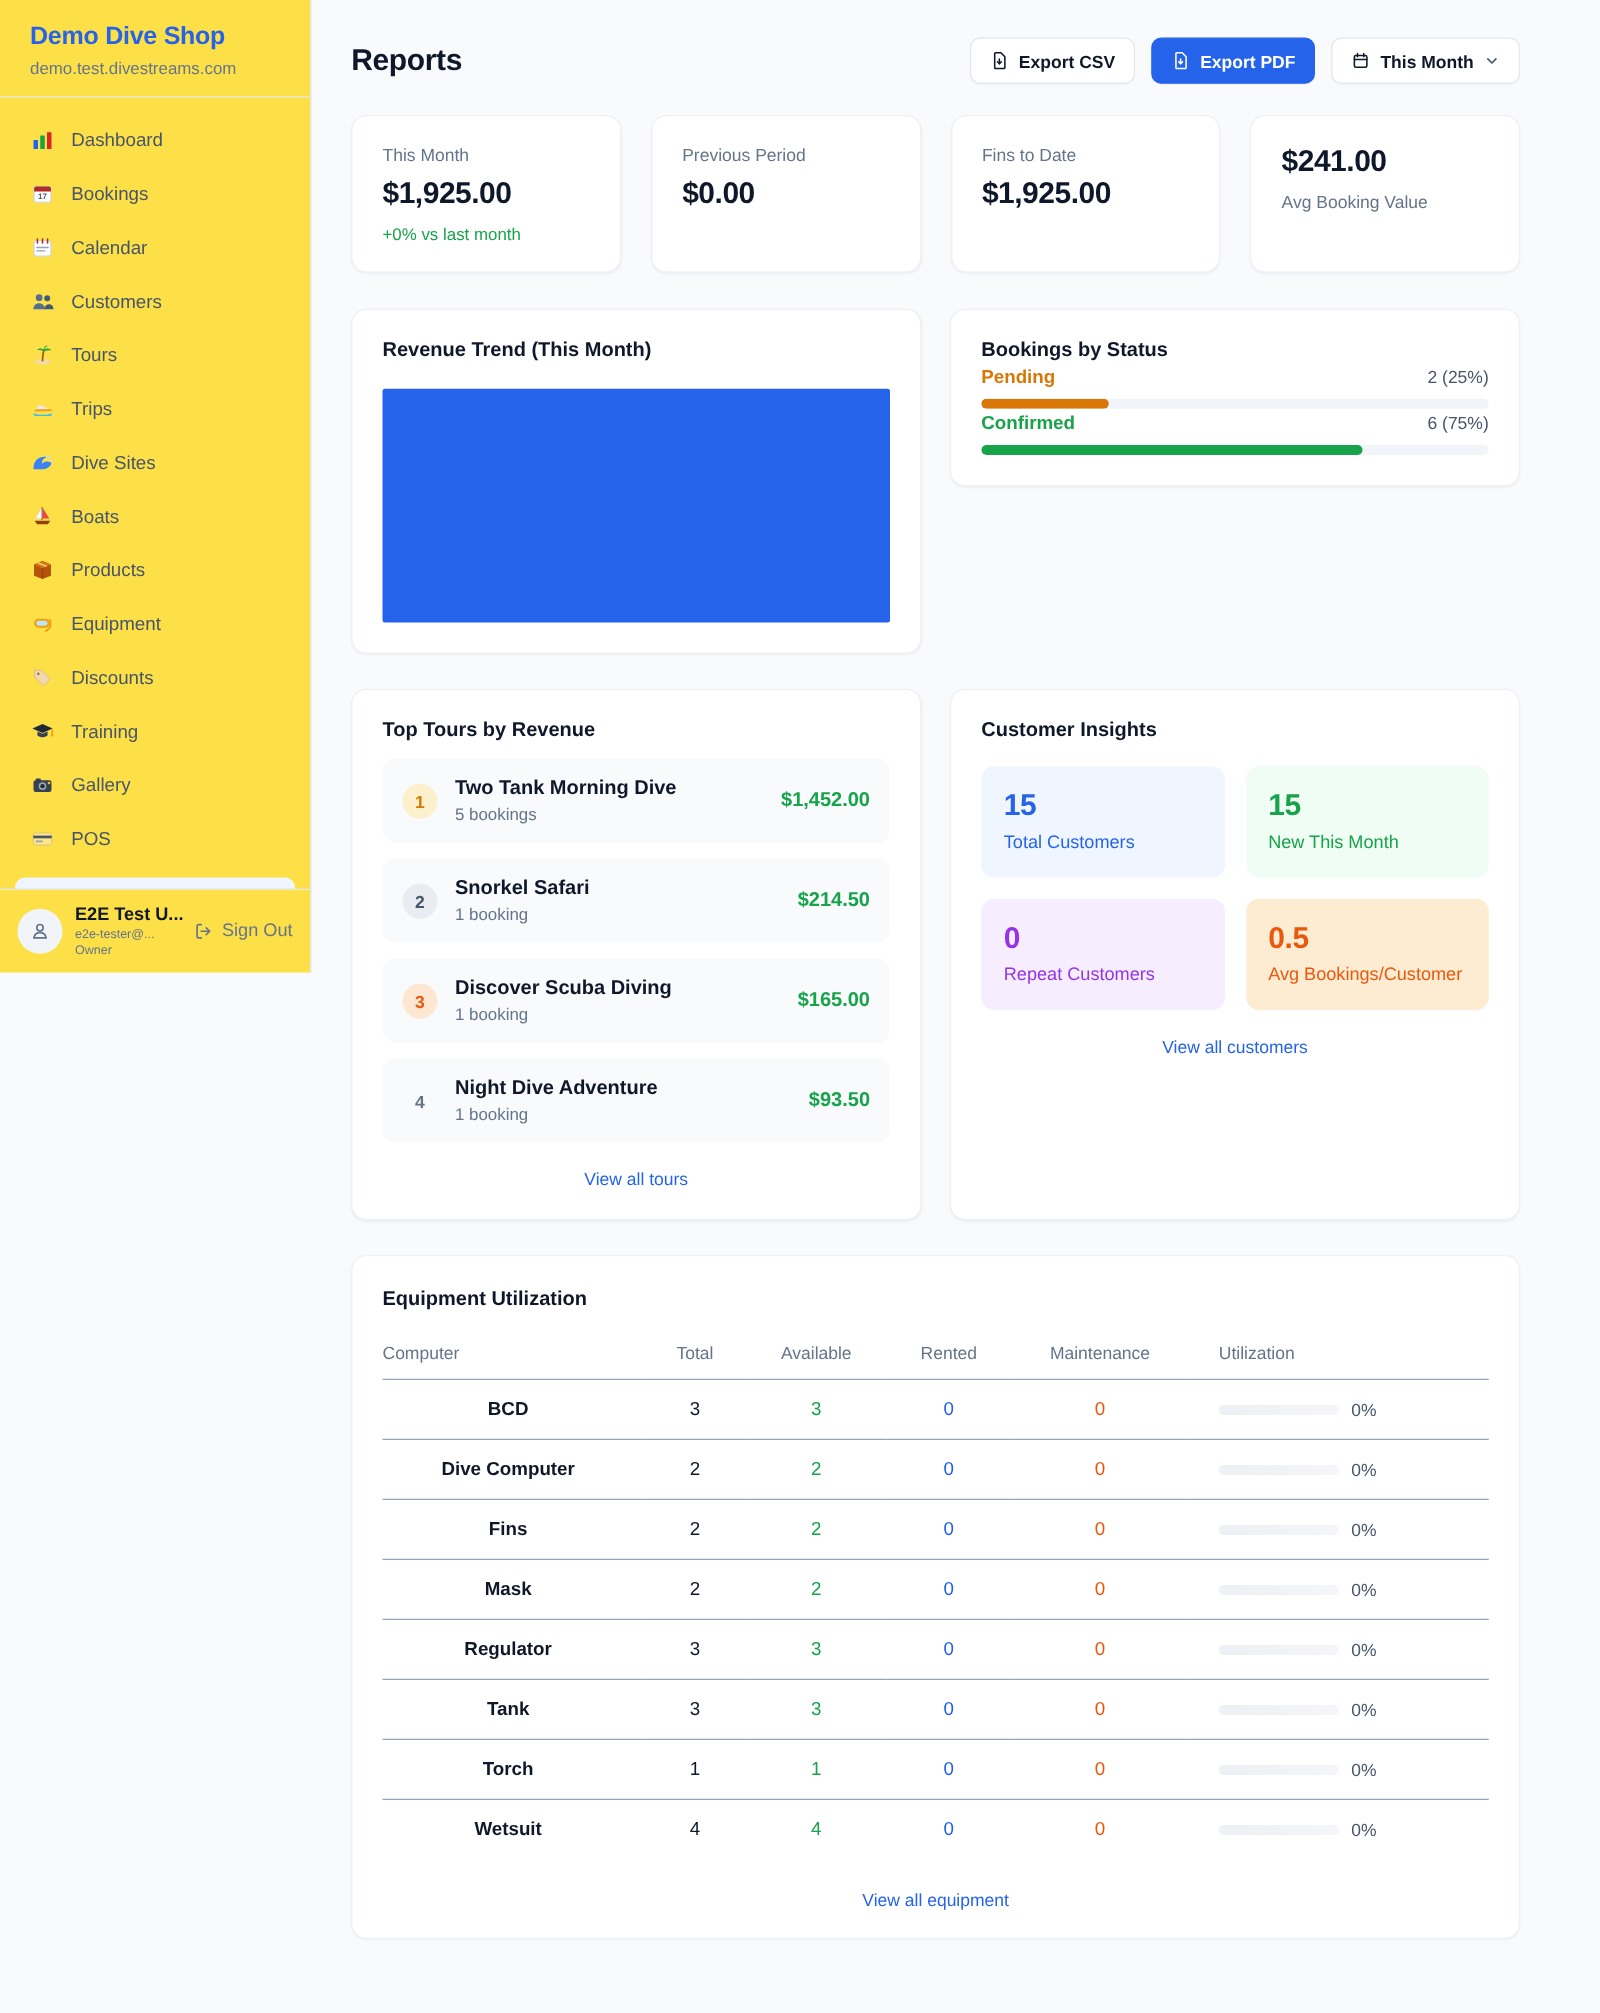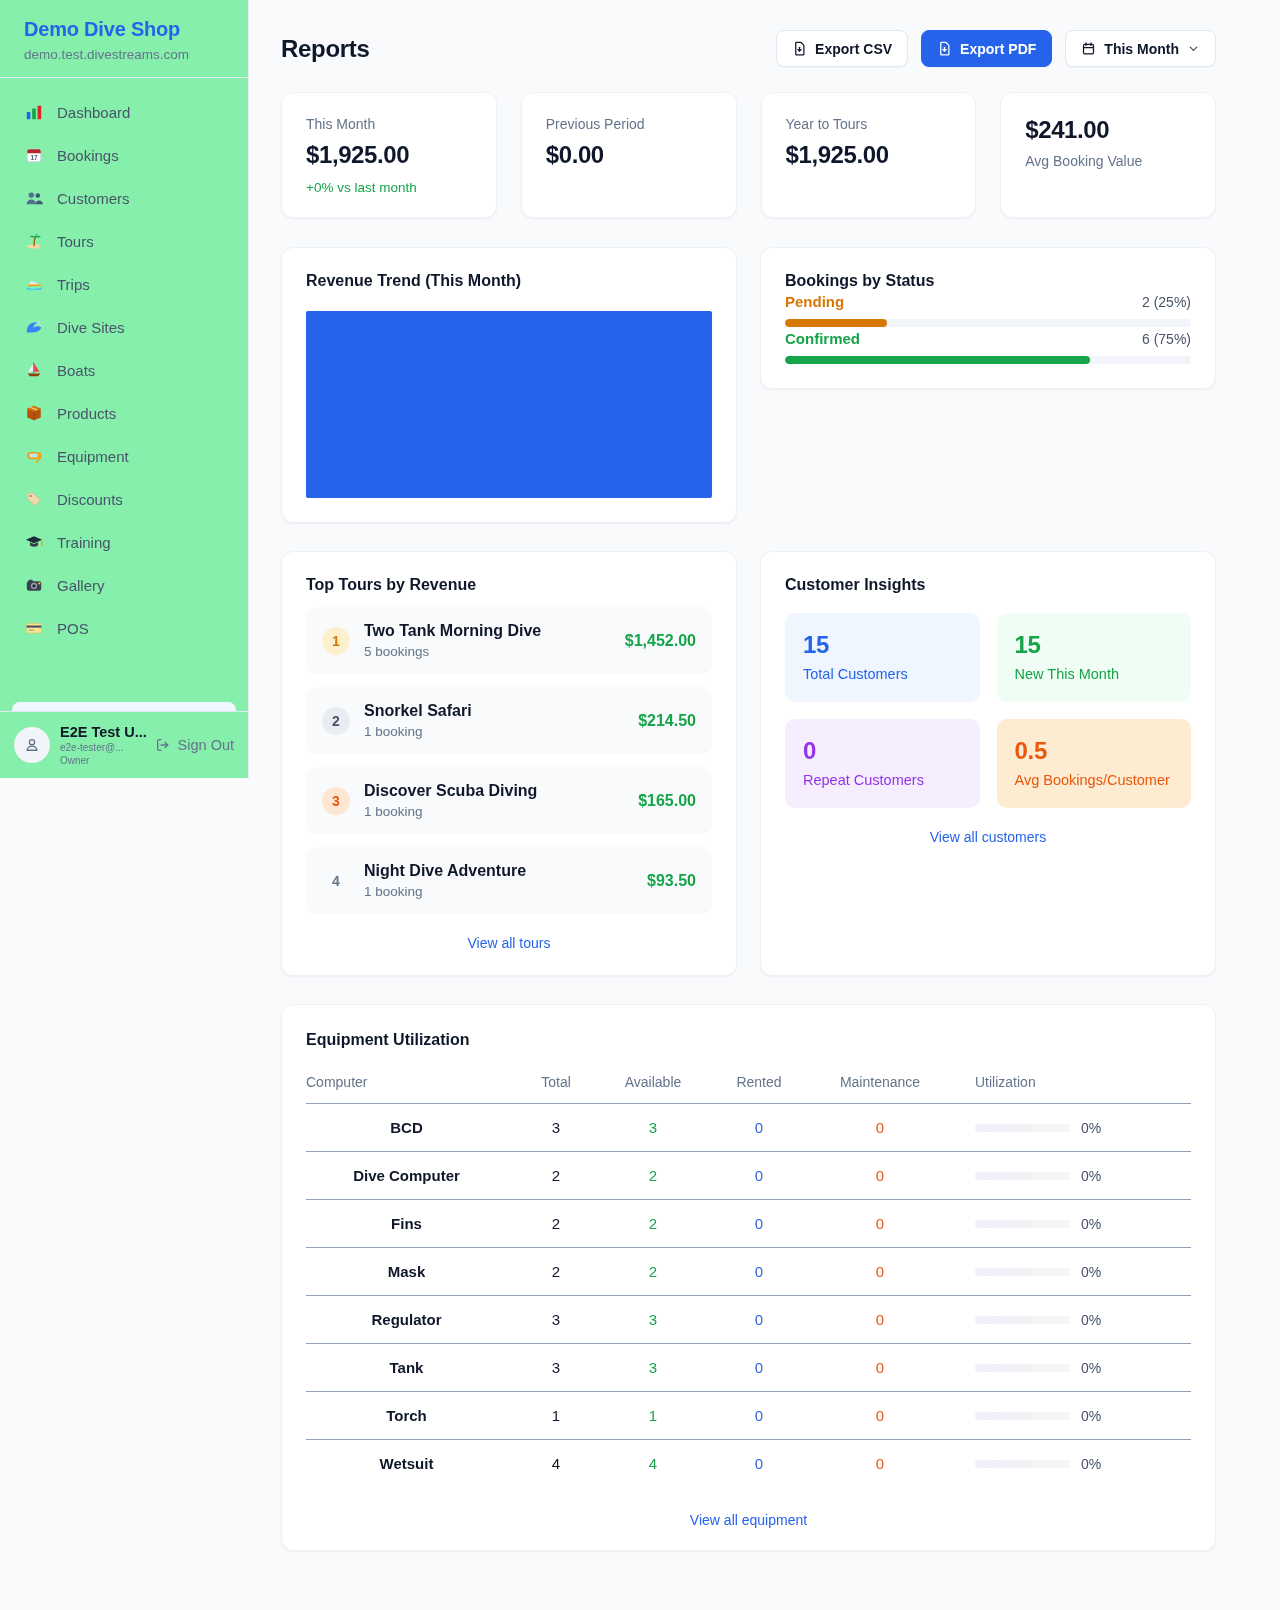--- a/index.html
+++ b/index.html
@@ -9,21 +9,21 @@
     background:#f8fafc;
     font-family:"Liberation Sans", sans-serif;
     color:#0f172a;
     overflow:hidden;
   }
   .app { display:flex; width:1280px; }
 
   
   .sidebar {
     width:249px; min-width:249px; height:778px;
-    background:#86efac; border-right:1px solid #e2e8f0;
+    background:#fde047; border-right:1px solid #e2e8f0;
     display:flex; flex-direction:column;
   }
   .brand { padding:18px 24px 15px; border-bottom:1px solid #e2e8f0; }
   .brand-name { color:#2563eb; font-size:20px; font-weight:700; letter-spacing:-0.2px; }
   .brand-domain { color:#64748b; font-size:13.5px; margin-top:6px; }
   .nav { flex:1; padding:14px 12px 0; overflow:hidden; position:relative; }
   .nav-item {
     display:flex; align-items:center; gap:13px;
     padding:10px 12px; margin-bottom:3px;
     border-radius:8px; color:#475569; font-size:15px; cursor:pointer;
@@ -143,20 +143,30 @@
         </div>
         <div class="nav-item">
           <span class="nav-ico">
             <svg width="18" height="18" viewBox="0 0 20 20">
               <rect x="2.5" y="3.5" width="15" height="14" rx="2" fill="#fdfdfd" stroke="#cbd5e1"></rect>
               <path d="M2.5 5.5a2 2 0 0 1 2-2h11a2 2 0 0 1 2 2V8h-15z" fill="#b02a28"></path>
               <text x="10" y="15" font-size="7" font-weight="bold" fill="#475569" text-anchor="middle" font-family="Liberation Sans,sans-serif">17</text>
             </svg>
           </span>
           <span class="nav-label">Bookings</span>
+        </div>
+        <div class="nav-item">
+          <span class="nav-ico">
+            <svg width="18" height="18" viewBox="0 0 20 20">
+              <rect x="2.5" y="4" width="15" height="13.5" rx="2" fill="#fff" stroke="#cbd5e1"></rect>
+              <path d="M5.5 2.5v3.5M10 2.5v3.5M14.5 2.5v3.5" stroke="#b02a28" stroke-width="1.4" stroke-linecap="round" fill="none"></path>
+              <path d="M5 10h10M5 13h7" stroke="#94a3b8" stroke-width="1.2" stroke-linecap="round"></path>
+            </svg>
+          </span>
+          <span class="nav-label">Calendar</span>
         </div>
         <div class="nav-item">
           <span class="nav-ico">
             <svg width="18" height="18" viewBox="0 0 20 20" fill="#53708e">
               <circle cx="7" cy="6.8" r="3"></circle>
               <path d="M1.8 17c.2-3.2 2.4-5.2 5.2-5.2s5 2 5.2 5.2z"></path>
               <circle cx="14.2" cy="7.3" r="2.6" fill="#3f5a77"></circle>
               <path d="M11.6 17c.3-2.6 1.9-4.3 4.3-4.3 2.1 0 3.7 1.7 4 4.3z" fill="#3f5a77"></path>
             </svg>
           </span>
@@ -329,21 +339,21 @@
       <div class="card stat-card">
         <div class="stat-label">This Month</div>
         <div class="stat-value">$1,925.00</div>
         <div class="stat-delta">+0% vs last month</div>
       </div>
       <div class="card stat-card">
         <div class="stat-label">Previous Period</div>
         <div class="stat-value">$0.00</div>
       </div>
       <div class="card stat-card">
-        <div class="stat-label">Year to Tours</div>
+        <div class="stat-label">Fins to Date</div>
         <div class="stat-value">$1,925.00</div>
       </div>
       <div class="card stat-card flip">
         <div class="stat-value">$241.00</div>
         <div class="stat-label">Avg Booking Value</div>
       </div>
     </div>
 
     <div class="grid2">
       <div class="card card-pad">

